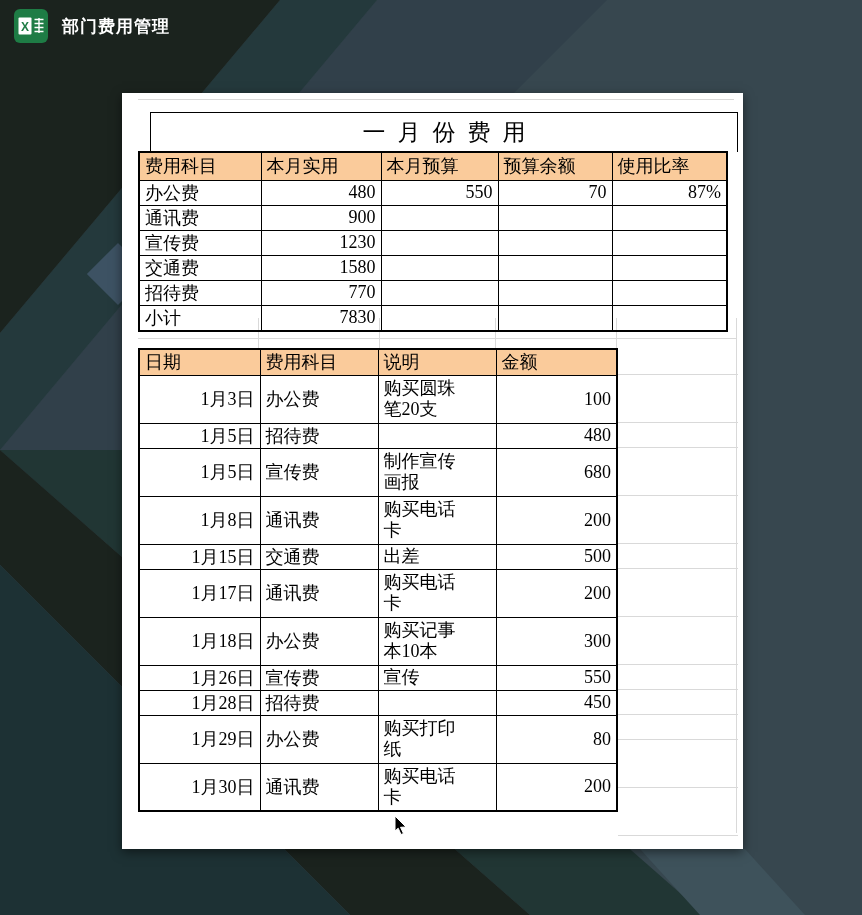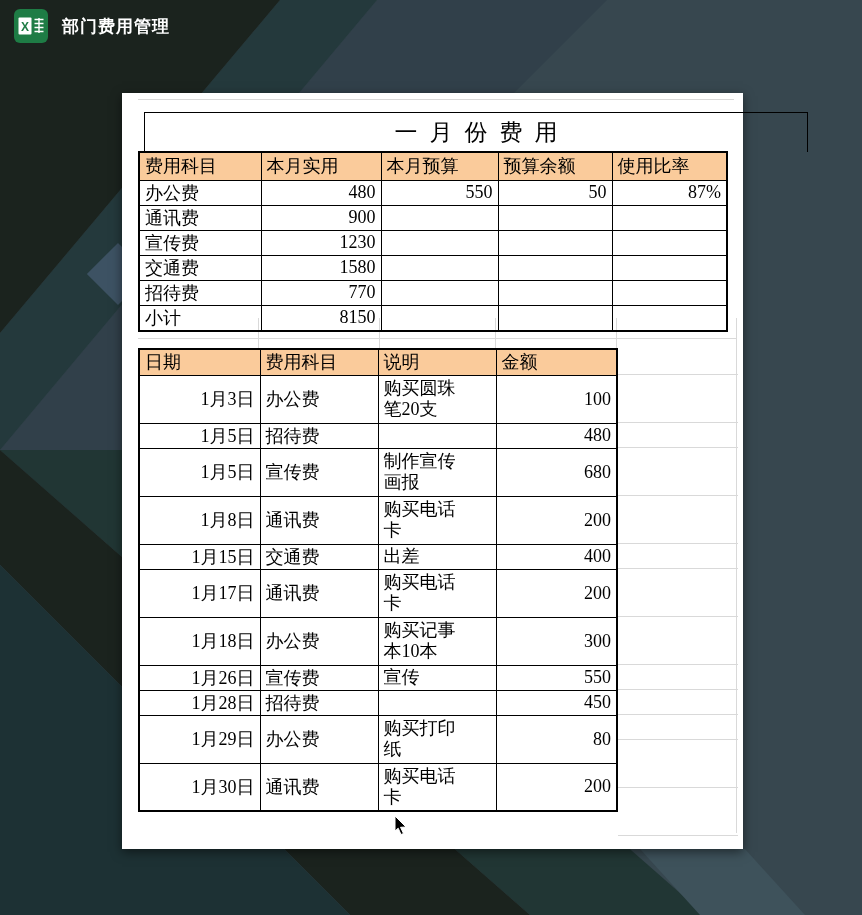--- a/index.html
+++ b/index.html
@@ -20,21 +20,21 @@
   .app-title{color:#fff;font-size:17px;font-weight:bold;letter-spacing:1px;}
 
   .panel{position:absolute;left:122px;top:93px;width:621px;height:756px;background:#fff;
          box-shadow:0 3px 10px rgba(0,0,0,.5);z-index:3;}
   .sheet{position:absolute;left:0;top:0;right:0;bottom:0;}
 
   .gridline{position:absolute;background:#d9d9d9;}
   .gridline.h{height:1px;}
   .gridline.v{width:1px;}
 
-  .t1-title{position:absolute;left:22px;top:19px;width:664px;height:40px;box-sizing:border-box;
+  .t1-title{position:absolute;left:28px;top:19px;width:588px;height:40px;box-sizing:border-box;
             border:1px solid #000;border-bottom:none;display:flex;align-items:center;justify-content:center;
             font-family:"Liberation Serif","DejaVu Serif",serif;font-size:23px;color:#000;
             letter-spacing:12px;text-indent:12px;}
   table.tbl{border-collapse:collapse;table-layout:fixed;position:absolute;color:#000;
             font-family:"Liberation Serif","DejaVu Serif",serif;font-size:18px;
             border:2px solid #000;}
   .tbl td,.tbl th{border:1px solid #000;padding:0 5px;overflow:hidden;box-sizing:border-box;}
   .tbl th{background:var(--header-fill,#FACB9B);font-weight:normal;text-align:left;height:26px;}
   #summary-table{left:16px;top:58px;width:588px;}
   #summary-table th{height:28px;}
@@ -103,21 +103,21 @@
               <th>本月预算</th>
               <th>预算余额</th>
               <th>使用比率</th>
             </tr>
         </thead>
         <tbody>
             <tr>
               <td class="al c-category">办公费</td>
               <td class="ar c-actual">480</td>
               <td class="ar c-budget">550</td>
-              <td class="ar c-remain">50</td>
+              <td class="ar c-remain">70</td>
               <td class="ar c-ratio">87%</td>
             </tr>
             <tr>
               <td class="al c-category">通讯费</td>
               <td class="ar c-actual">900</td>
               <td class="ar c-budget"></td>
               <td class="ar c-remain"></td>
               <td class="ar c-ratio"></td>
             </tr>
             <tr>
@@ -136,21 +136,21 @@
             </tr>
             <tr>
               <td class="al c-category">招待费</td>
               <td class="ar c-actual">770</td>
               <td class="ar c-budget"></td>
               <td class="ar c-remain"></td>
               <td class="ar c-ratio"></td>
             </tr>
             <tr>
               <td class="al c-category">小计</td>
-              <td class="ar c-actual">8150</td>
+              <td class="ar c-actual">7830</td>
               <td class="ar c-budget"></td>
               <td class="ar c-remain"></td>
               <td class="ar c-ratio"></td>
             </tr>
           </tbody>
       </table>
 
       <table class="tbl" id="detail-table">
         <colgroup>
           <col style="width:121px">
@@ -191,21 +191,21 @@
               <td class="ar c-date">1月8日</td>
               <td class="al c-category">通讯费</td>
               <td class="al c-desc">购买电话
 卡</td>
               <td class="ar c-amount">200</td>
             </tr>
             <tr>
               <td class="ar c-date">1月15日</td>
               <td class="al c-category">交通费</td>
               <td class="al c-desc">出差</td>
-              <td class="ar c-amount">400</td>
+              <td class="ar c-amount">500</td>
             </tr>
             <tr class="tall">
               <td class="ar c-date">1月17日</td>
               <td class="al c-category">通讯费</td>
               <td class="al c-desc">购买电话
 卡</td>
               <td class="ar c-amount">200</td>
             </tr>
             <tr class="tall">
               <td class="ar c-date">1月18日</td>

